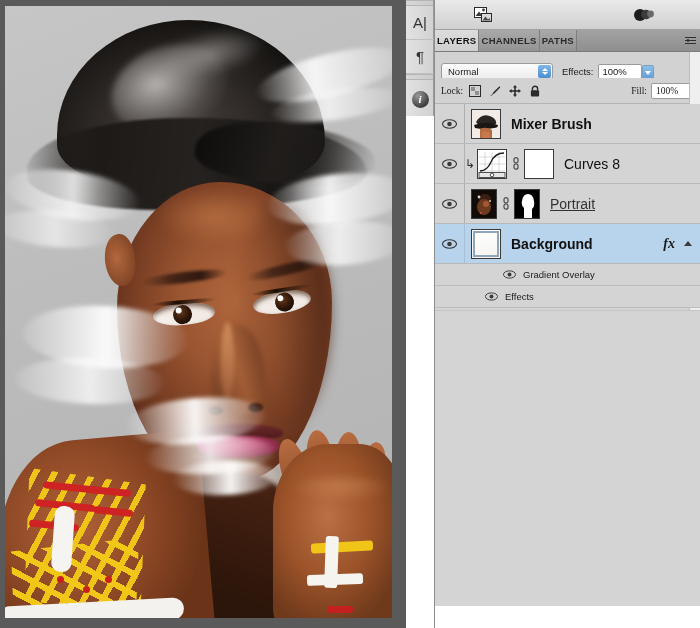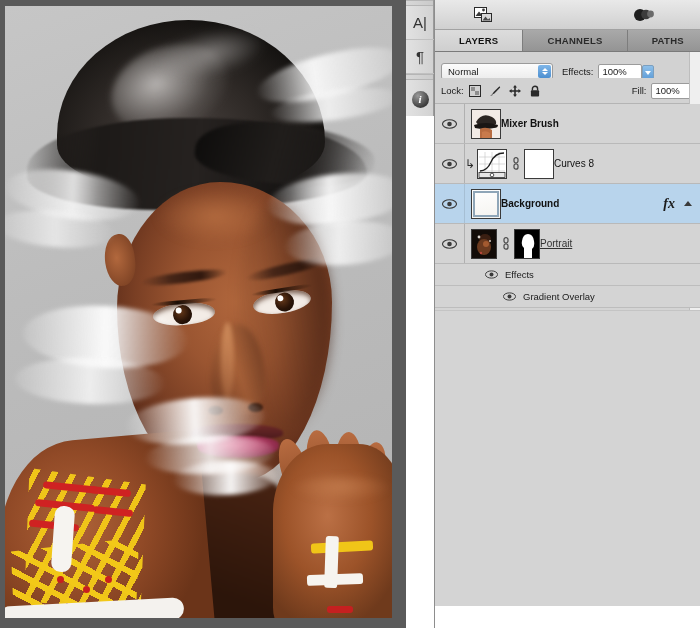--- a/index.html
+++ b/index.html
@@ -227,21 +227,21 @@
   .swatch-icon { left:196px; }
 
   
   #tabs {
     position:absolute; left:0; top:30px; width:266px; height:22px;
     background: linear-gradient(180deg,#9d9d9d,#8a8a8a);
     display:flex; align-items:stretch;
     border-bottom:1px solid #7a7a7a;
   }
   .tab {
-    padding:0 24px; display:flex; align-items:center;
+    padding:0 2px; display:flex; align-items:center;
     font-size:9.5px; font-weight:bold; color:#2a2a2a; letter-spacing:.3px;
     background: linear-gradient(180deg,#a9a9a9,#949494);
     border-right:1px solid #7d7d7d;
   }
   .tab.active { background: linear-gradient(180deg,#dcdcdc,#cfcfcf); color:#111; }
   .tab-filler { flex:1; background: linear-gradient(180deg,#a2a2a2,#8f8f8f); }
   .panel-menu {
     width:22px; display:flex; align-items:center; justify-content:center;
     background: linear-gradient(180deg,#a2a2a2,#8f8f8f);
   }
@@ -286,20 +286,21 @@
     display:flex; align-items:center; justify-content:center;
   }
   .num-arrow i { width:0;height:0;border-left:3px solid transparent;
     border-right:3px solid transparent;border-top:4px solid #fff; display:block; }
 
   
   #lock-row {
     position:absolute; left:0; top:78px; width:266px; height:26px;
     background:#d2d2d2; display:flex; align-items:center; padding:0 6px;
     border-bottom:1px solid #b4b4b4;
+    font-family:Liberation Serif, serif;
   }
   .lock-icons { display:flex; align-items:center; gap:7px; margin-left:5px; }
   .lk { width:13px; height:13px; display:flex; align-items:center; justify-content:center; }
 
   
   #layer-list { position:absolute; left:0; top:104px; width:266px; height:206px; }
   .layer-row {
     position:relative; height:40px; display:flex; align-items:center;
     border-bottom:1px solid #b9b9b9; background:#d4d4d4;
   }
@@ -310,21 +311,21 @@
   }
   .thumb-wrap { display:flex; align-items:center; gap:4px; padding-left:6px; }
   .thumb {
     width:30px; height:30px; border:1px solid #3a3a3a; background:#fff;
     position:relative; overflow:hidden; flex:none;
   }
   .thumb.small { width:26px; height:30px; }
   .link-ico { width:9px; height:14px; flex:none; display:flex; align-items:center; justify-content:center; }
   .clip-ico { width:10px; flex:none; font-size:12px; color:#2a2a2a; text-align:center; line-height:1; }
   .layer-name {
-    font-size:10px; color:#111; font-weight:bold;
+    margin-left:10px; font-size:14px; color:#111; font-weight:bold;
   }
   .layer-name.plain { font-weight:normal; }
   .layer-name.underline { text-decoration: underline; color:#333; font-weight:normal; }
   .fx-mark {
     position:absolute; right:26px; font-family:"Liberation Serif", serif;
     font-style:italic; font-weight:bold; font-size:14px; color:#1b1b1b;
   }
   .tri {
     position:absolute; right:9px; width:0; height:0;
     border-left:4px solid transparent; border-right:4px solid transparent;
@@ -592,35 +593,20 @@
             <svg width="8" height="13" viewBox="0 0 8 13">
               <rect x="2" y="0.6" width="4" height="5.4" rx="2" fill="none" stroke="#4a4a4a" stroke-width="1.2"></rect>
               <rect x="2" y="6.8" width="4" height="5.4" rx="2" fill="none" stroke="#4a4a4a" stroke-width="1.2"></rect>
             </svg>
           </span>
           <span class="thumb thumb-mask-white"></span>
         </span>
         <span class="layer-name plain">Curves 8</span>
       </div>
 
-      <div class="layer-row selected">
-        <span class="eye-cell" style="border-right-color:#a6bfd4;">
-          <svg width="15" height="10" viewBox="0 0 15 10">
-            <ellipse cx="7.5" cy="5" rx="7" ry="4.2" fill="none" stroke="#3a3a3a" stroke-width="1.1"></ellipse>
-            <circle cx="7.5" cy="5" r="2.3" fill="#3a3a3a"></circle>
-          </svg>
-        </span>
-        <span class="thumb-wrap">
-          <span class="thumb" style="background:linear-gradient(170deg,#ffffff,#f4f3ef);outline:2px solid #8fa6b8;outline-offset:-4px;"></span>
-        </span>
-        <span class="layer-name">Background</span>
-        <span class="fx-mark">fx</span>
-        <span class="tri"></span>
-      </div>
-
       <div class="layer-row">
         <span class="eye-cell">
           <svg width="15" height="10" viewBox="0 0 15 10">
             <ellipse cx="7.5" cy="5" rx="7" ry="4.2" fill="none" stroke="#3a3a3a" stroke-width="1.1"></ellipse>
             <circle cx="7.5" cy="5" r="2.3" fill="#3a3a3a"></circle>
           </svg>
         </span>
         <span class="thumb-wrap">
           <span class="thumb small">
             <svg width="26" height="30" viewBox="0 0 26 30">
@@ -642,38 +628,53 @@
           <span class="thumb small">
             <svg width="26" height="30" viewBox="0 0 26 30">
               <rect width="26" height="30" fill="#000"></rect>
               <path d="M9 30 V18 Q6 16 7 11 Q8 4 13 4 Q18 4 19 11 Q20 17 17 19 V30 Z" fill="#fff"></path>
             </svg>
           </span>
         </span>
         <span class="layer-name underline">Portrait</span>
       </div>
 
+      <div class="layer-row selected">
+        <span class="eye-cell" style="border-right-color:#a6bfd4;">
+          <svg width="15" height="10" viewBox="0 0 15 10">
+            <ellipse cx="7.5" cy="5" rx="7" ry="4.2" fill="none" stroke="#3a3a3a" stroke-width="1.1"></ellipse>
+            <circle cx="7.5" cy="5" r="2.3" fill="#3a3a3a"></circle>
+          </svg>
+        </span>
+        <span class="thumb-wrap">
+          <span class="thumb" style="background:linear-gradient(170deg,#ffffff,#f4f3ef);outline:2px solid #8fa6b8;outline-offset:-4px;"></span>
+        </span>
+        <span class="layer-name">Background</span>
+        <span class="fx-mark">fx</span>
+        <span class="tri"></span>
+      </div>
+
+      <div class="effects-row indent2">
+        <span class="eyes">
+          <svg width="13" height="9" viewBox="0 0 15 10">
+            <ellipse cx="7.5" cy="5" rx="7" ry="4.2" fill="none" stroke="#3a3a3a" stroke-width="1.1"></ellipse>
+            <circle cx="7.5" cy="5" r="2.3" fill="#3a3a3a"></circle>
+          </svg>
+        </span>
+        <span>Gradient Overlay</span>
+      </div>
+
       <div class="effects-row">
         <span class="eyes">
           <svg width="13" height="9" viewBox="0 0 15 10">
             <ellipse cx="7.5" cy="5" rx="7" ry="4.2" fill="none" stroke="#3a3a3a" stroke-width="1.1"></ellipse>
             <circle cx="7.5" cy="5" r="2.3" fill="#3a3a3a"></circle>
           </svg>
         </span>
         <span>Effects</span>
       </div>
-
-      <div class="effects-row indent2">
-        <span class="eyes">
-          <svg width="13" height="9" viewBox="0 0 15 10">
-            <ellipse cx="7.5" cy="5" rx="7" ry="4.2" fill="none" stroke="#3a3a3a" stroke-width="1.1"></ellipse>
-            <circle cx="7.5" cy="5" r="2.3" fill="#3a3a3a"></circle>
-          </svg>
-        </span>
-        <span>Gradient Overlay</span>
-      </div>
     </div>
 
     <div id="panel-empty"></div>
     <div id="panel-bottom-white"></div>
   </div>
 
 </div>
 
 </body></html>

